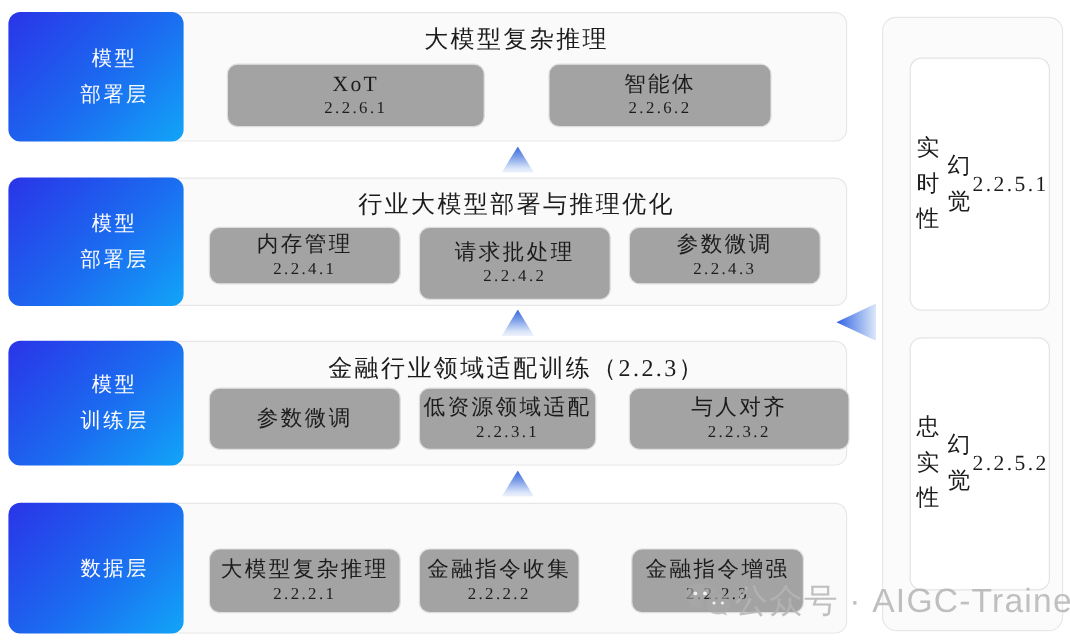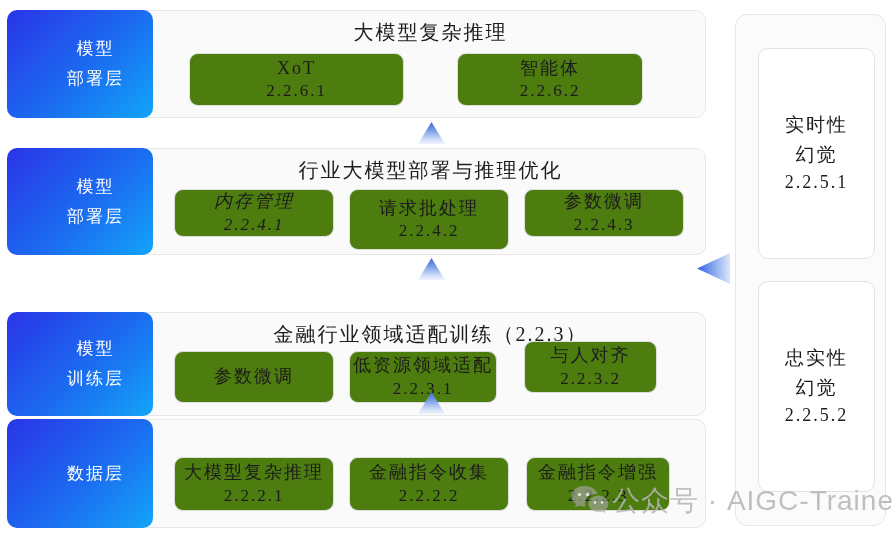--- a/index.html
+++ b/index.html
@@ -5,25 +5,25 @@
   html,body{margin:0;padding:0;background:#ffffff;}
   .stage{position:relative;width:892px;height:534px;background:#ffffff;overflow:hidden;
          font-family:"Liberation Serif","DejaVu Serif",serif;color:#1c1c1c;}
 
   
   .row{position:absolute;left:0;width:892px;border-radius:10px;}
   .panel{position:absolute;left:115px;width:591px;top:0;bottom:0;
          background:#fafafa;border:1px solid #e7e7e7;border-radius:10px;box-sizing:border-box;}
   .panel-title{position:absolute;left:42px;right:2px;top:8px;text-align:center;
                font-size:20px;letter-spacing:2px;white-space:nowrap;}
-  .sub-box{position:absolute;background:#4d7c0f;border:1px solid #dedede;border-radius:9px;
+  .sub-box{position:absolute;background:#a3a3a3;border:1px solid #dedede;border-radius:9px;
            box-sizing:border-box;display:flex;flex-direction:column;align-items:center;
            justify-content:center;text-align:right;}
   .sub-line{font-size:18px;letter-spacing:2px;line-height:1.3;}
-  .sub-num{font-size:17px;letter-spacing:2px;line-height:1.3;}
+  .sub-num{font-size:14px;letter-spacing:2px;line-height:1.3;}
   .sub-num:empty,.chip-line:empty{display:none;}
 
   
   .chip{position:absolute;left:7px;width:146px;top:0;bottom:0;border-radius:10px;
         background:linear-gradient(135deg,#2a34e8 0%,#1b6cf0 55%,#12a5f8 100%);
         color:#ffffff;display:flex;flex-direction:column;justify-content:center;
         padding-left:31px;box-sizing:border-box;text-align:center;}
   .chip-line{font-size:17px;letter-spacing:2px;line-height:1.75;}
 
   
@@ -32,21 +32,21 @@
             background:linear-gradient(180deg,#3a67dd 0%,#7d9fe8 40%,#d7e3f8 82%,#eef3fc 100%);}
   .left-arrow{position:absolute;left:697px;top:253px;width:33px;height:31px;
             clip-path:polygon(0 50%,100% 0,100% 100%);
             background:linear-gradient(90deg,#2f5ee6 0%,#7da0ec 45%,#dce7fa 100%);}
 
   
   .right-panel{position:absolute;left:735px;top:14px;width:151px;height:512px;
                background:#fbfbfb;border:1px solid #e7e7e7;border-radius:12px;box-sizing:border-box;}
   .h-box{position:absolute;left:22px;width:117px;height:211px;background:#ffffff;
          border:1px solid #e3e3e3;border-radius:10px;box-sizing:border-box;
-         display:flex;flex-direction:column;align-items:center;justify-content:center;text-align:center;}
+         display:flex;align-items:center;justify-content:center;text-align:center;}
   .h-line{font-size:19px;letter-spacing:2px;line-height:1.55;}
   .h-num{font-size:18px;letter-spacing:2px;line-height:1.55;}
 
   
   .watermark{position:absolute;left:570px;top:482px;display:flex;align-items:center;
              z-index:30;opacity:0.85;}
   .watermark svg{flex:0 0 auto;}
   .wm-text{font-family:"Liberation Sans","DejaVu Sans",sans-serif;font-size:28px;
            color:#b5b5b5;letter-spacing:1px;white-space:nowrap;margin-left:2px;}
 </style>
@@ -69,68 +69,68 @@
     </div>
     <div class="chip">
       <div class="chip-line">模型</div>
       <div class="chip-line">部署层</div>
     </div>
   </div>
 
   <div class="row" style="top:148px;height:107px;">
     <div class="panel">
       <div class="panel-title">行业大模型部署与推理优化</div>
-      <div class="sub-box" style="left:58px;top:40px;width:160px;height:48px;font-style:italic;">
+      <div class="sub-box" style="left:58px;top:40px;width:160px;height:48px;">
         <div class="sub-line">内存管理</div>
         <div class="sub-num">2.2.4.1</div>
       </div>
       <div class="sub-box" style="left:233px;top:40px;width:160px;height:61px;">
         <div class="sub-line">请求批处理</div>
         <div class="sub-num">2.2.4.2</div>
       </div>
       <div class="sub-box" style="left:408px;top:40px;width:160px;height:48px;">
         <div class="sub-line">参数微调</div>
         <div class="sub-num">2.2.4.3</div>
       </div>
     </div>
     <div class="chip">
       <div class="chip-line">模型</div>
       <div class="chip-line">部署层</div>
     </div>
   </div>
 
-  <div class="row" style="top:284px;height:104px;margin-top:28px;">
+  <div class="row" style="top:284px;height:104px;">
     <div class="panel">
       <div class="panel-title">金融行业领域适配训练（2.2.3）</div>
       <div class="sub-box" style="left:58px;top:38px;width:160px;height:52px;">
         <div class="sub-line">参数微调</div>
 
       </div>
       <div class="sub-box" style="left:233px;top:38px;width:148px;height:52px;">
         <div class="sub-line">低资源领域适配</div>
         <div class="sub-num">2.2.3.1</div>
       </div>
-      <div class="sub-box" style="left:408px;top:28px;width:133px;height:52px;">
+      <div class="sub-box" style="left:408px;top:38px;width:184px;height:52px;">
         <div class="sub-line">与人对齐</div>
         <div class="sub-num">2.2.3.2</div>
       </div>
     </div>
     <div class="chip">
       <div class="chip-line">模型</div>
       <div class="chip-line">训练层</div>
     </div>
   </div>
 
   <div class="row" style="top:419px;height:109px;">
     <div class="panel">
       <div class="sub-box" style="left:58px;top:37px;width:160px;height:54px;">
         <div class="sub-line">大模型复杂推理</div>
         <div class="sub-num">2.2.2.1</div>
       </div>
-      <div class="sub-box" style="left:233px;top:37px;width:160px;height:54px;">
+      <div class="sub-box" style="left:233px;top:37px;width:134px;height:54px;">
         <div class="sub-line">金融指令收集</div>
         <div class="sub-num">2.2.2.2</div>
       </div>
       <div class="sub-box" style="left:410px;top:37px;width:144px;height:54px;">
         <div class="sub-line">金融指令增强</div>
         <div class="sub-num">2.2.2.3</div>
       </div>
     </div>
     <div class="chip">
       <div class="chip-line">数据层</div>

